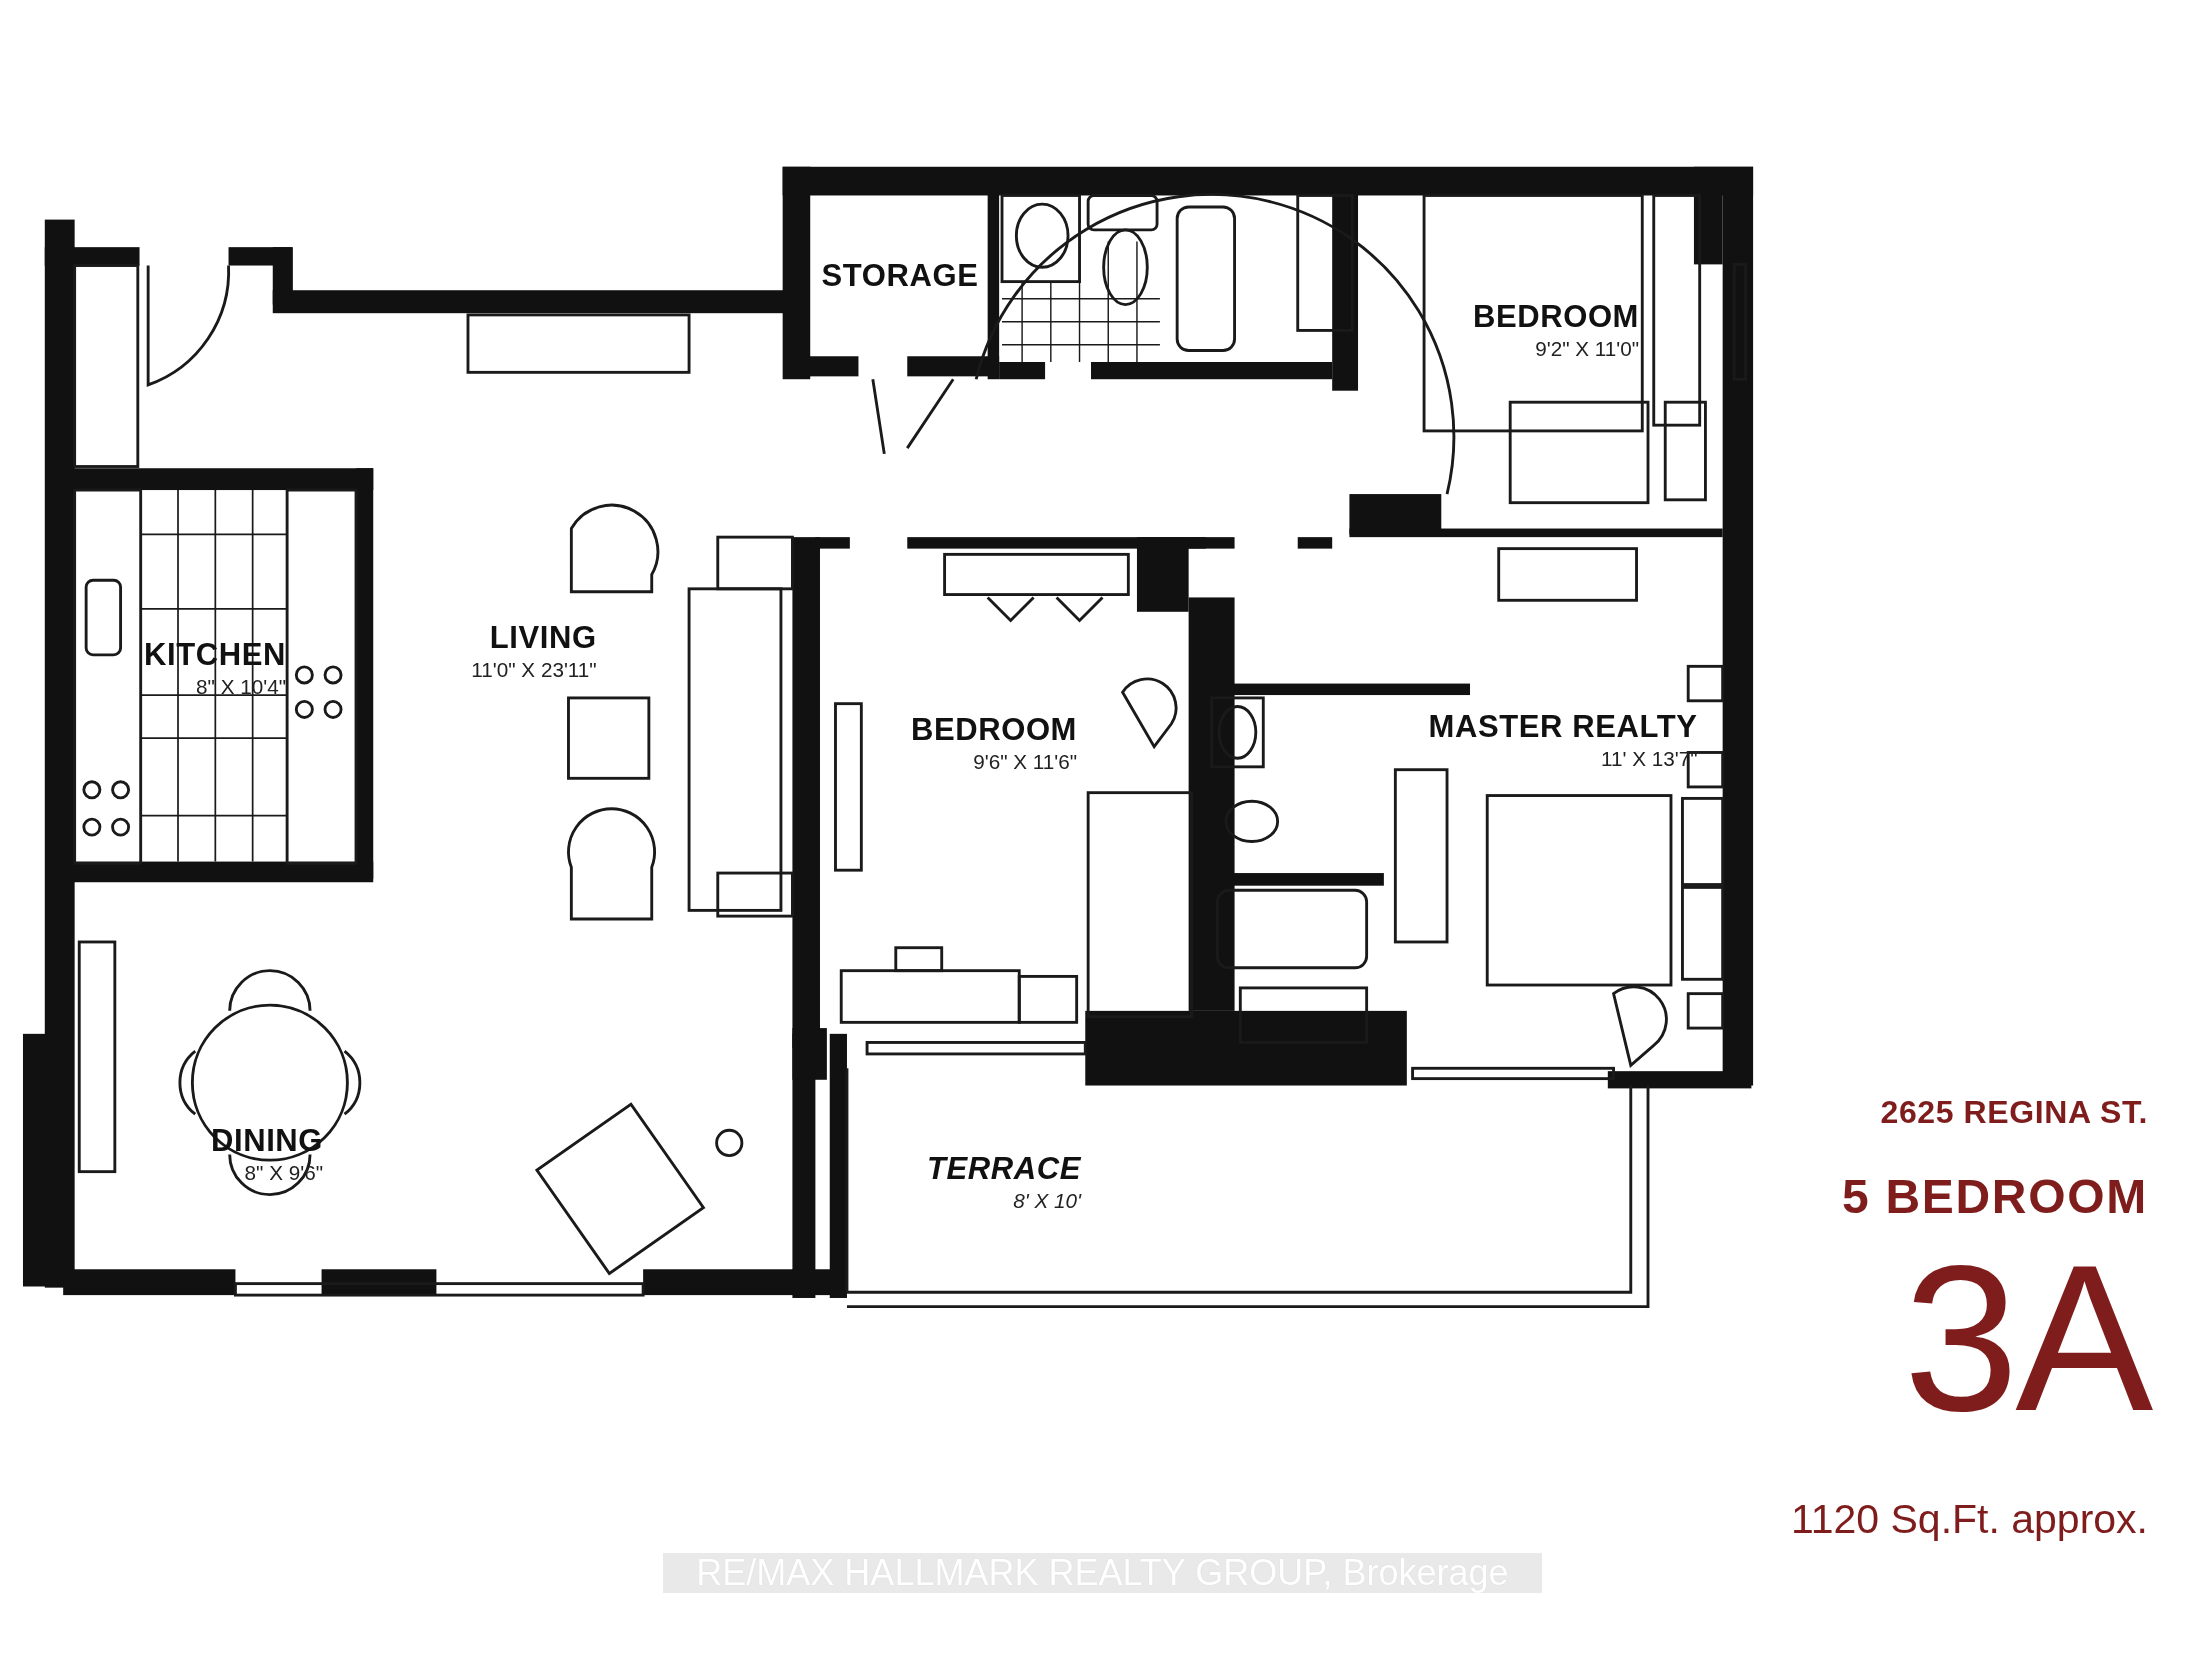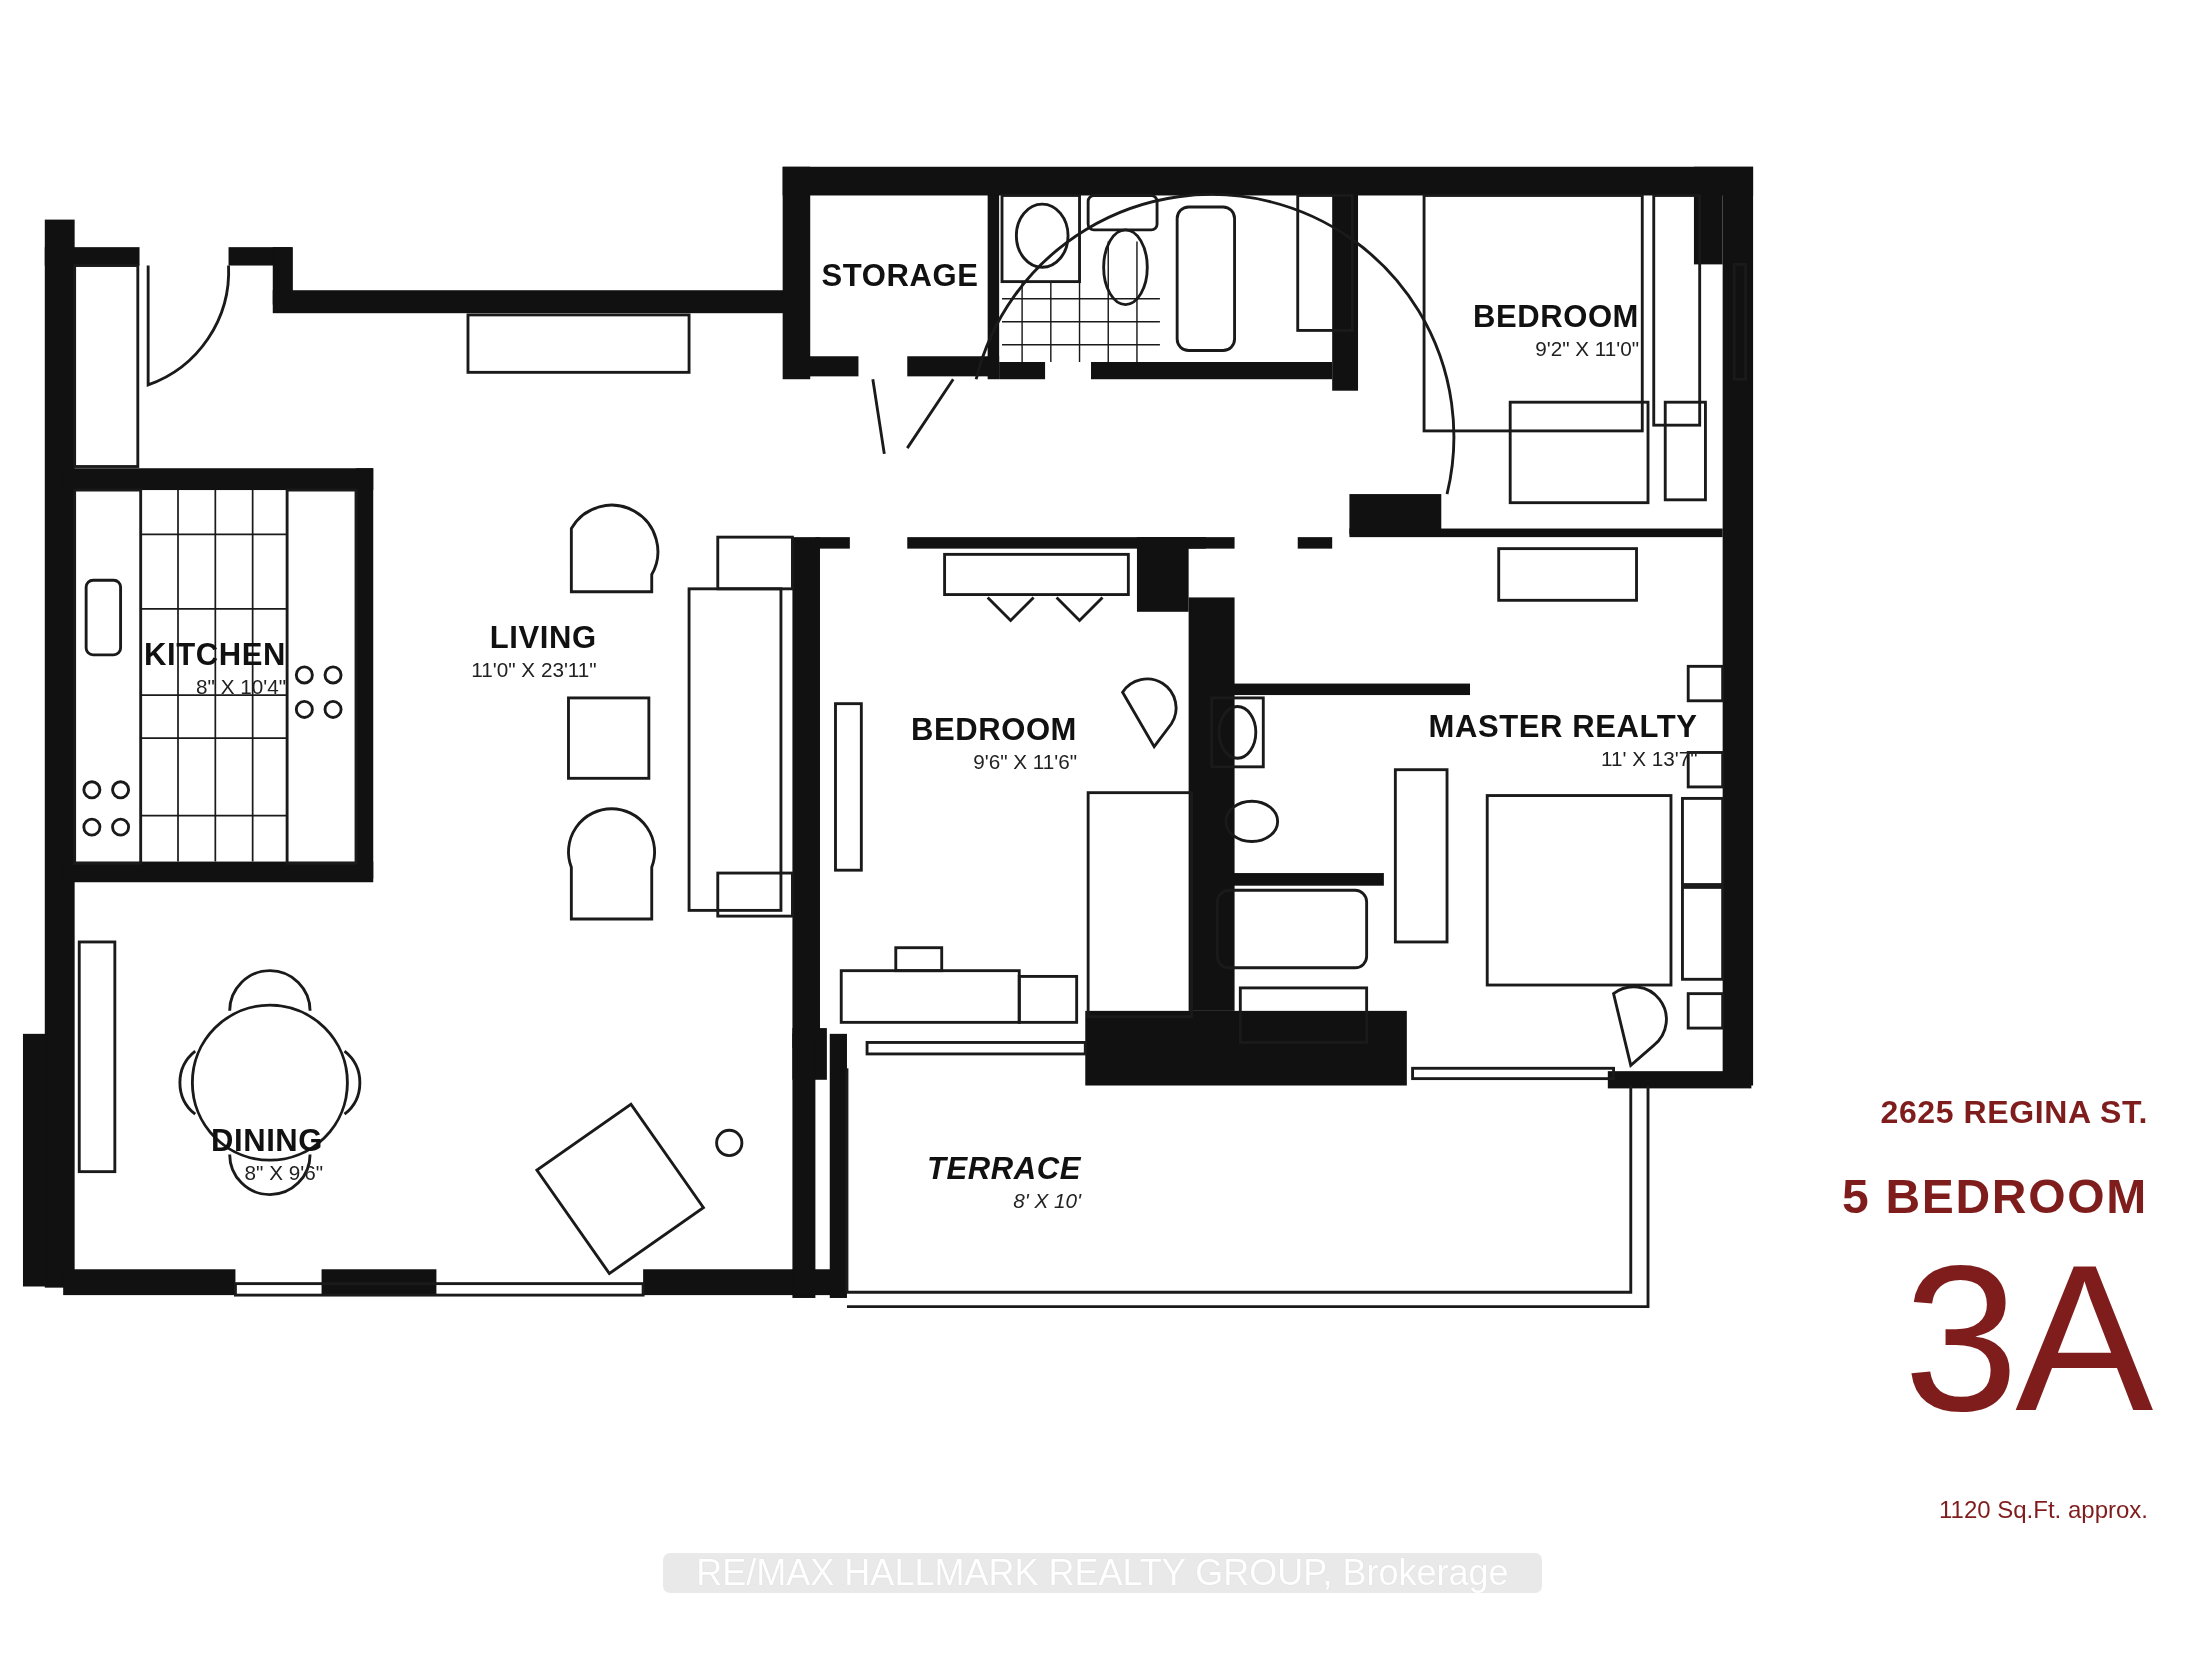--- a/index.html
+++ b/index.html
@@ -6,25 +6,25 @@
   body { width: 2205px; height: 1664px; position: relative; overflow: hidden;
          font-family: "Liberation Sans", "DejaVu Sans", sans-serif; color: #111; }
   #plan { position: absolute; left: 0; top: 0; width: 2205px; height: 1664px; }
   .lbl { position: absolute; text-align: right; white-space: nowrap; transform: translateX(-50%); }
   .room-name { font-weight: 700; font-size: 31px; letter-spacing: 0.6px; color: #111; }
   .room-dim { font-size: 20.7px; color: #222; margin-top: 2.3px; }
   .info { position: absolute; right: 57px; text-align: right; white-space: nowrap; color: #7f1d1d; }
   .address { top: 1094px; font-size: 32px; font-weight: 700; letter-spacing: 0.6px; }
   .unit-type { top: 1169px; font-size: 48px; font-weight: 700; letter-spacing: 1.7px; }
   .unit-code { top: 1235px; font-size: 207px; font-weight: 400; line-height: 1; letter-spacing: -3.4px; right: 55px; }
-  .sqft { top: 1496px; font-size: 24px; }
+  .sqft { top: 1496px; font-size: 41px; }
   .watermark { position: absolute; left: 663px; top: 1553px; width: 879px; height: 40px;
                background: rgba(215,215,215,0.55); color: #ffffff; font-size: 36px;
                line-height: 40px; text-align: center; white-space: nowrap; overflow: hidden;
-               text-shadow: 0 0 1.1px #cfcfcf; border-radius: 7px; }
+               text-shadow: 0 0 1.1px #cfcfcf; }
 </style>
 </head>
 <body>
 
 <svg id="plan" viewBox="0 0 3840 2897" xmlns="http://www.w3.org/2000/svg">
   <g fill="#111">
 
     <rect x="78" y="382" width="52" height="1860"></rect>
     <rect x="40" y="1800" width="42" height="440"></rect>
 

